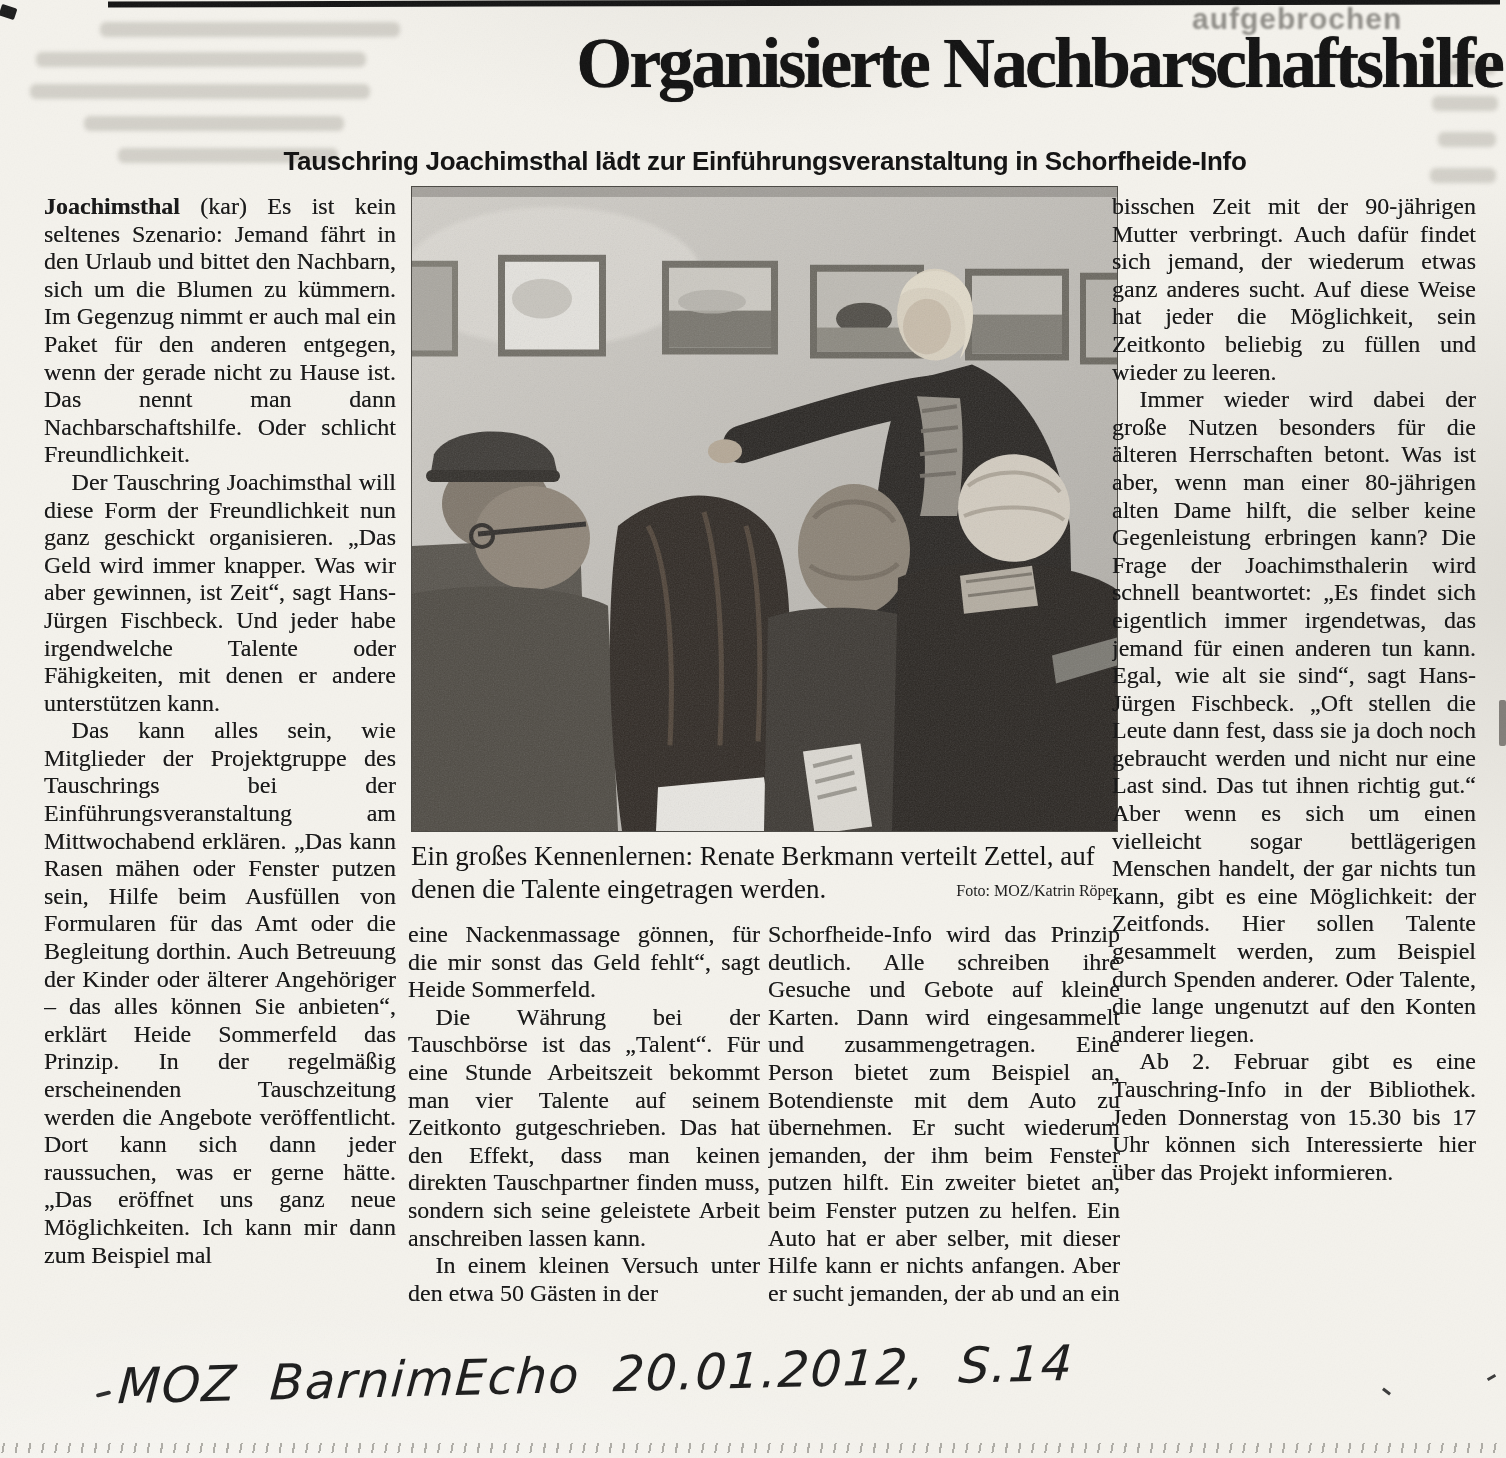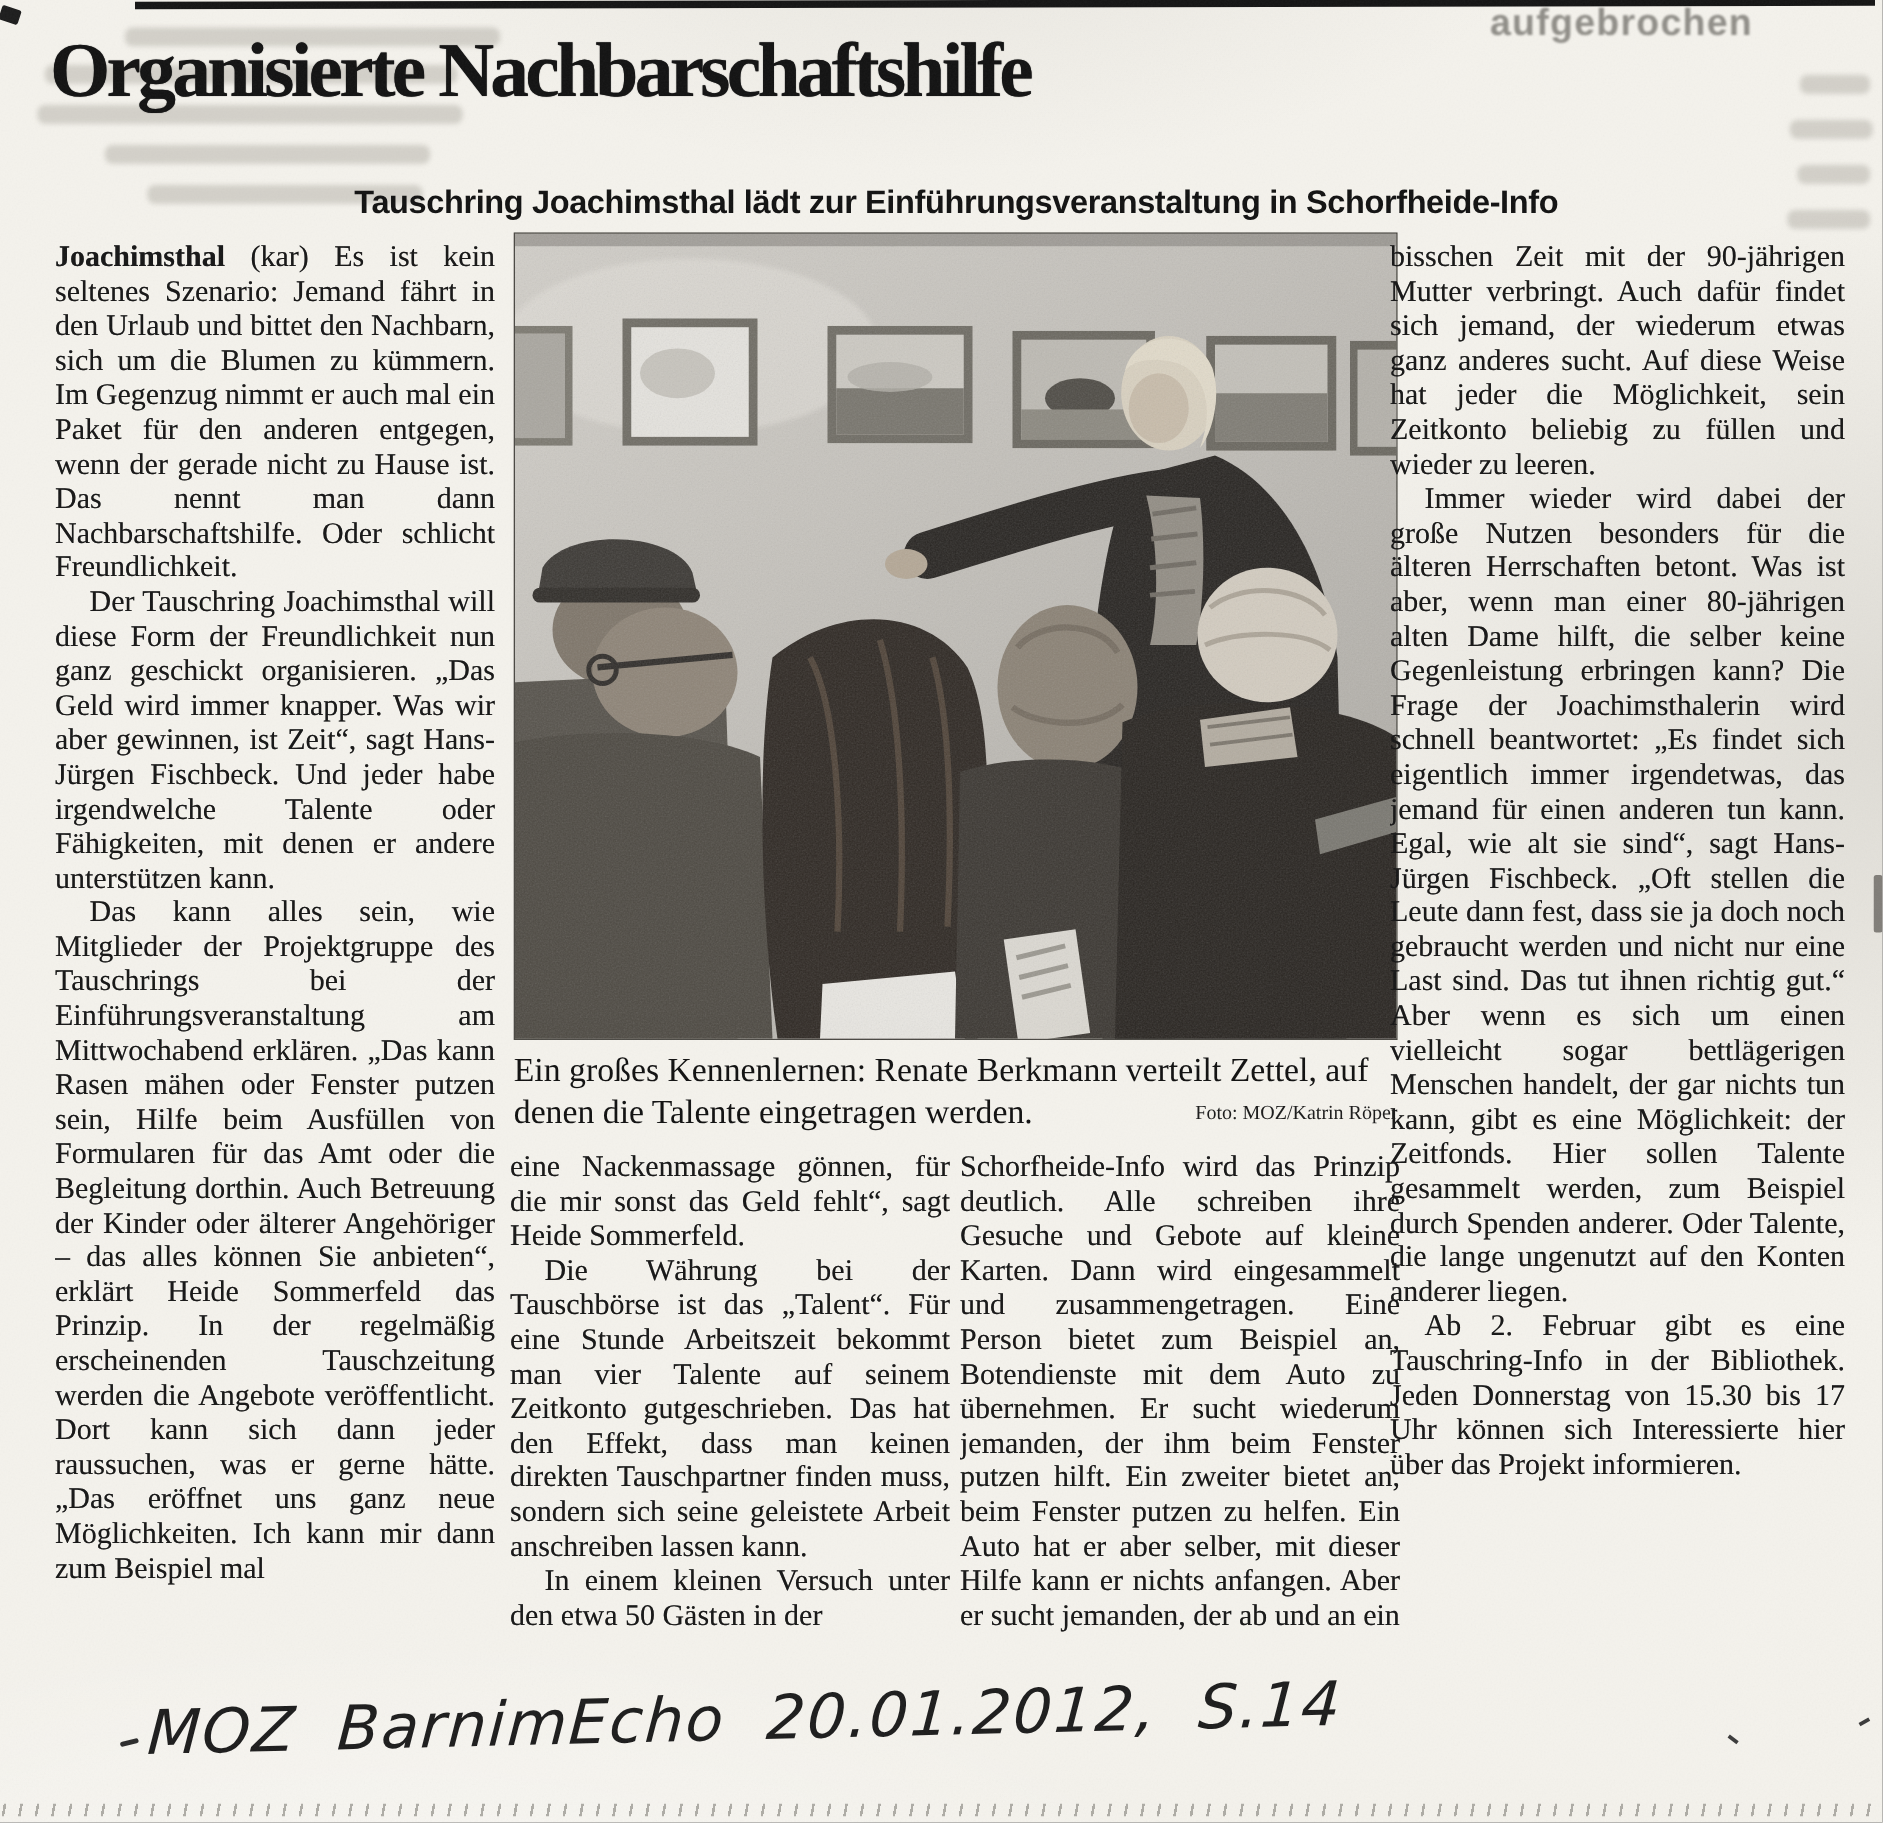--- a/index.html
+++ b/index.html
@@ -36,21 +36,21 @@
     color:rgba(62,60,55,.55);filter:blur(1px);letter-spacing:1px;
   }
   .perforation{
     position:absolute;left:0;right:0;bottom:5px;height:10px;opacity:.75;
     background:repeating-linear-gradient(100deg, transparent 0 3px, #97958e 3px 5px, transparent 5px 13px);
   }
   .page-grain{position:absolute;left:0;top:0;width:1506px;height:1458px;opacity:.05;pointer-events:none;}
   
   .headline{
     position:absolute;left:40px;right:4px;top:22px;margin:0;
-    text-align:left;font-weight:bold;font-size:62px;letter-spacing:-3px;
+    text-align:right;font-weight:bold;font-size:72px;letter-spacing:-3px;
     color:#121212;white-space:nowrap;
     text-shadow:0 0 .7px rgba(10,10,10,.8);
   }
   .subheadline{
     position:absolute;left:40px;right:16px;top:146px;margin:0;
     text-align:center;font-family:"Liberation Sans", sans-serif;
     font-weight:bold;font-size:26px;letter-spacing:-.3px;color:#111;
   }
   
   .col{

